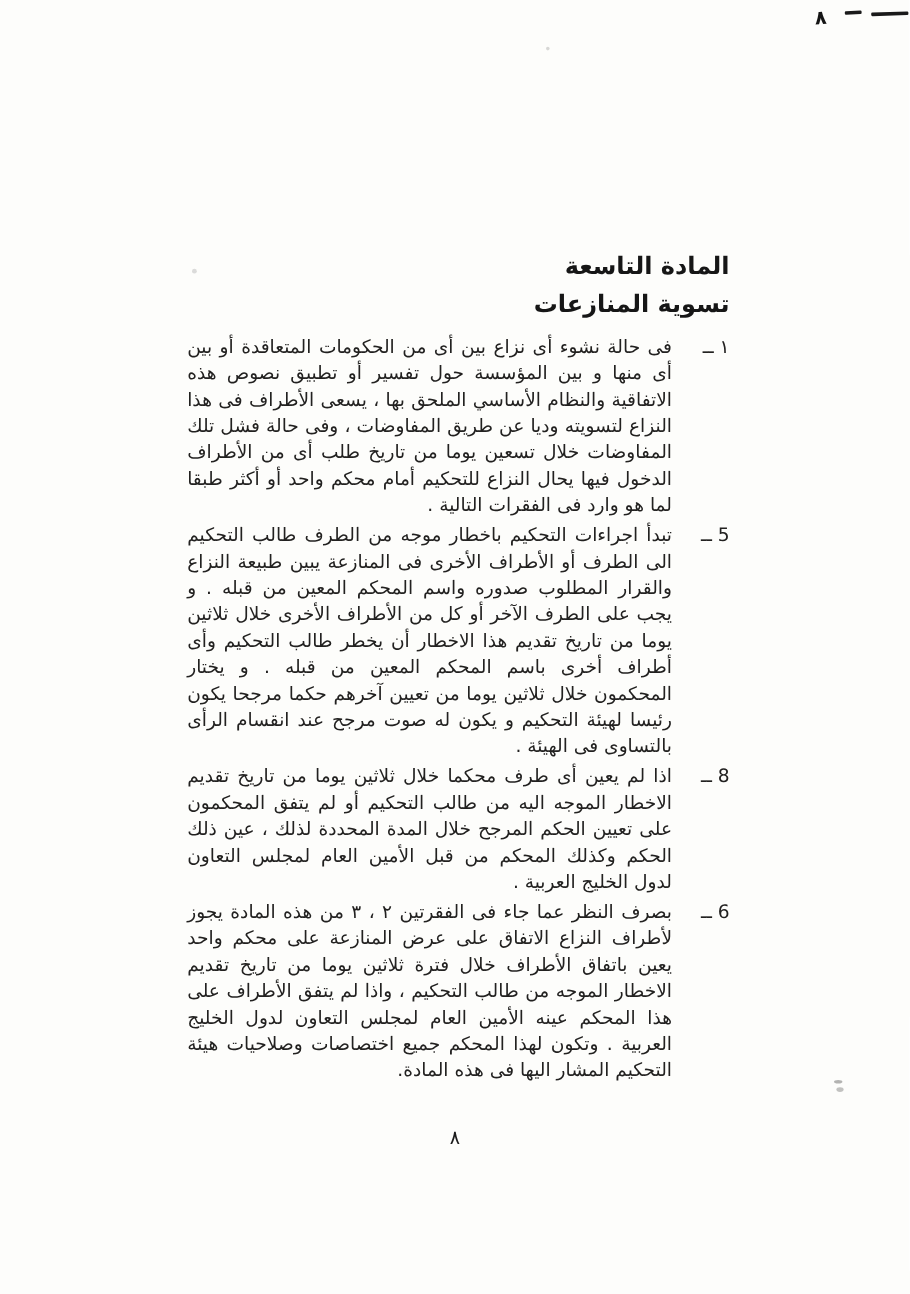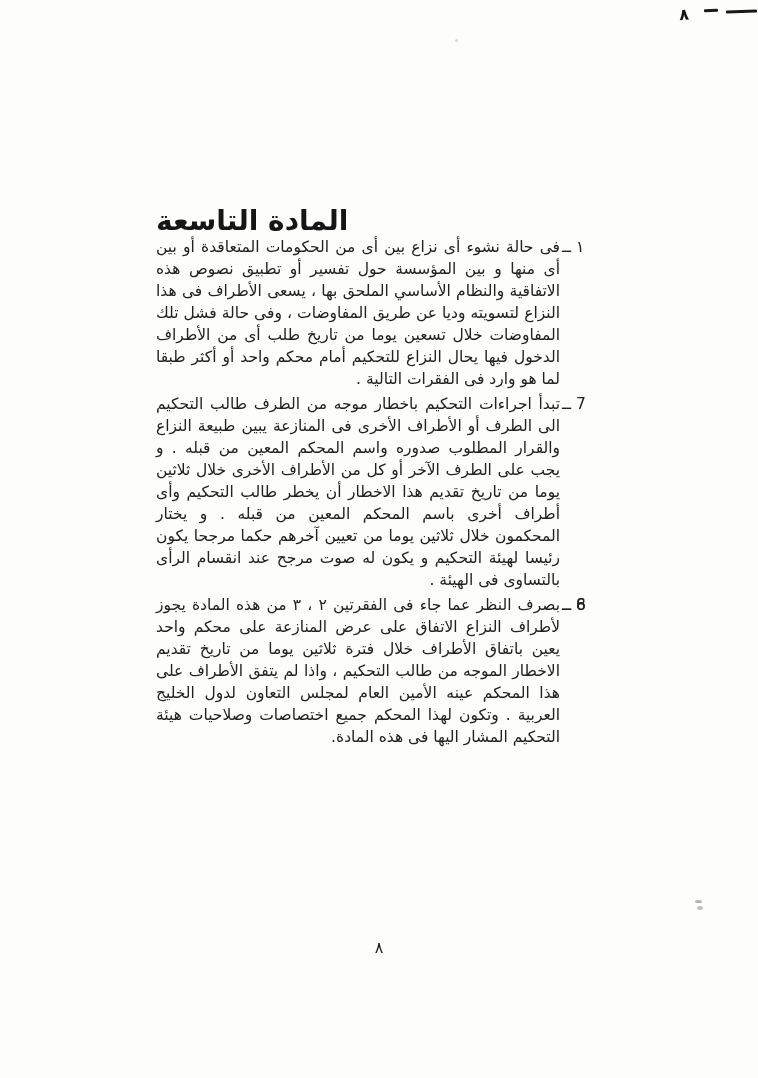--- a/index.html
+++ b/index.html
@@ -18,23 +18,23 @@
   }
   
   .content {
     position: absolute;
     top: 206px;
     right: 150px;
     width: 452px;
     direction: rtl;
   }
   .heading {
-    text-align: left;
+    text-align: right;
     font-weight: bold;
-    font-size: 28px;
+    font-size: 20px;
     line-height: 30px;
     color: #161616;
     letter-spacing: 0.5px;
   }
   .heading.second {
     margin-top: 2px;
     margin-bottom: 10px;
   }
   .clause {
     position: relative;
@@ -44,21 +44,21 @@
     line-height: 22px;
     text-align: justify;
     text-justify: inter-word;
     color: #222120;
   }
   .clause .marker {
     position: absolute;
     right: 0;
     top: 0;
     width: 46px;
-    text-align: left;
+    text-align: right;
     white-space: nowrap;
   }
   
   .page-number {
     position: absolute;
     top: 938px;
     left: 0;
     width: 758px;
     text-align: center;
     font-size: 16px;
@@ -109,33 +109,35 @@
 <body>
 
 <div class="page">
 
   <span class="corner-num">٨</span>
   <span class="pen-dash short"></span>
   <span class="pen-dash long"></span>
 
   <div class="content">
     <div class="heading">المادة التاسعة</div>
+    <div class="heading second">تسوية المنازعات</div>
 
     <div class="clause">
       <span class="marker">١ ــ</span>
       <span class="body">فى حالة نشوء أى نزاع بين أى من الحكومات المتعاقدة أو بين أى منها و بين المؤسسة حول تفسير أو تطبيق نصوص هذه الاتفاقية والنظام الأساسي الملحق بها ، يسعى الأطراف فى هذا النزاع لتسويته وديا عن طريق المفاوضات ، وفى حالة فشل تلك المفاوضات خلال تسعين يوما من تاريخ طلب أى من الأطراف الدخول فيها يحال النزاع للتحكيم أمام محكم واحد أو أكثر طبقا لما هو وارد فى الفقرات التالية .</span>
     </div>
 
     <div class="clause">
-      <span class="marker">7 ــ</span>
+      <span class="marker">5 ــ</span>
       <span class="body">تبدأ اجراءات التحكيم باخطار موجه من الطرف طالب التحكيم الى الطرف أو الأطراف الأخرى فى المنازعة يبين طبيعة النزاع والقرار المطلوب صدوره واسم المحكم المعين من قبله . و يجب على الطرف الآخر أو كل من الأطراف الأخرى خلال ثلاثين يوما من تاريخ تقديم هذا الاخطار أن يخطر طالب التحكيم وأى أطراف أخرى باسم المحكم المعين من قبله . و يختار المحكمون خلال ثلاثين يوما من تعيين آخرهم حكما مرجحا يكون رئيسا لهيئة التحكيم و يكون له صوت مرجح عند انقسام الرأى بالتساوى فى الهيئة .</span>
     </div>
 
     <div class="clause">
       <span class="marker">8 ــ</span>
+      <span class="body">اذا لم يعين أى طرف محكما خلال ثلاثين يوما من تاريخ تقديم الاخطار الموجه اليه من طالب التحكيم أو لم يتفق المحكمون على تعيين الحكم المرجح خلال المدة المحددة لذلك ، عين ذلك الحكم وكذلك المحكم من قبل الأمين العام لمجلس التعاون لدول الخليج العربية .</span>
     </div>
 
     <div class="clause">
       <span class="marker">6 ــ</span>
       <span class="body">بصرف النظر عما جاء فى الفقرتين ٢ ، ٣ من هذه المادة يجوز لأطراف النزاع الاتفاق على عرض المنازعة على محكم واحد يعين باتفاق الأطراف خلال فترة ثلاثين يوما من تاريخ تقديم الاخطار الموجه من طالب التحكيم ، واذا لم يتفق الأطراف على هذا المحكم عينه الأمين العام لمجلس التعاون لدول الخليج العربية . وتكون لهذا المحكم جميع اختصاصات وصلاحيات هيئة التحكيم المشار اليها فى هذه المادة.</span>
     </div>
   </div>
 
   <div class="page-number">٨</div>
 

